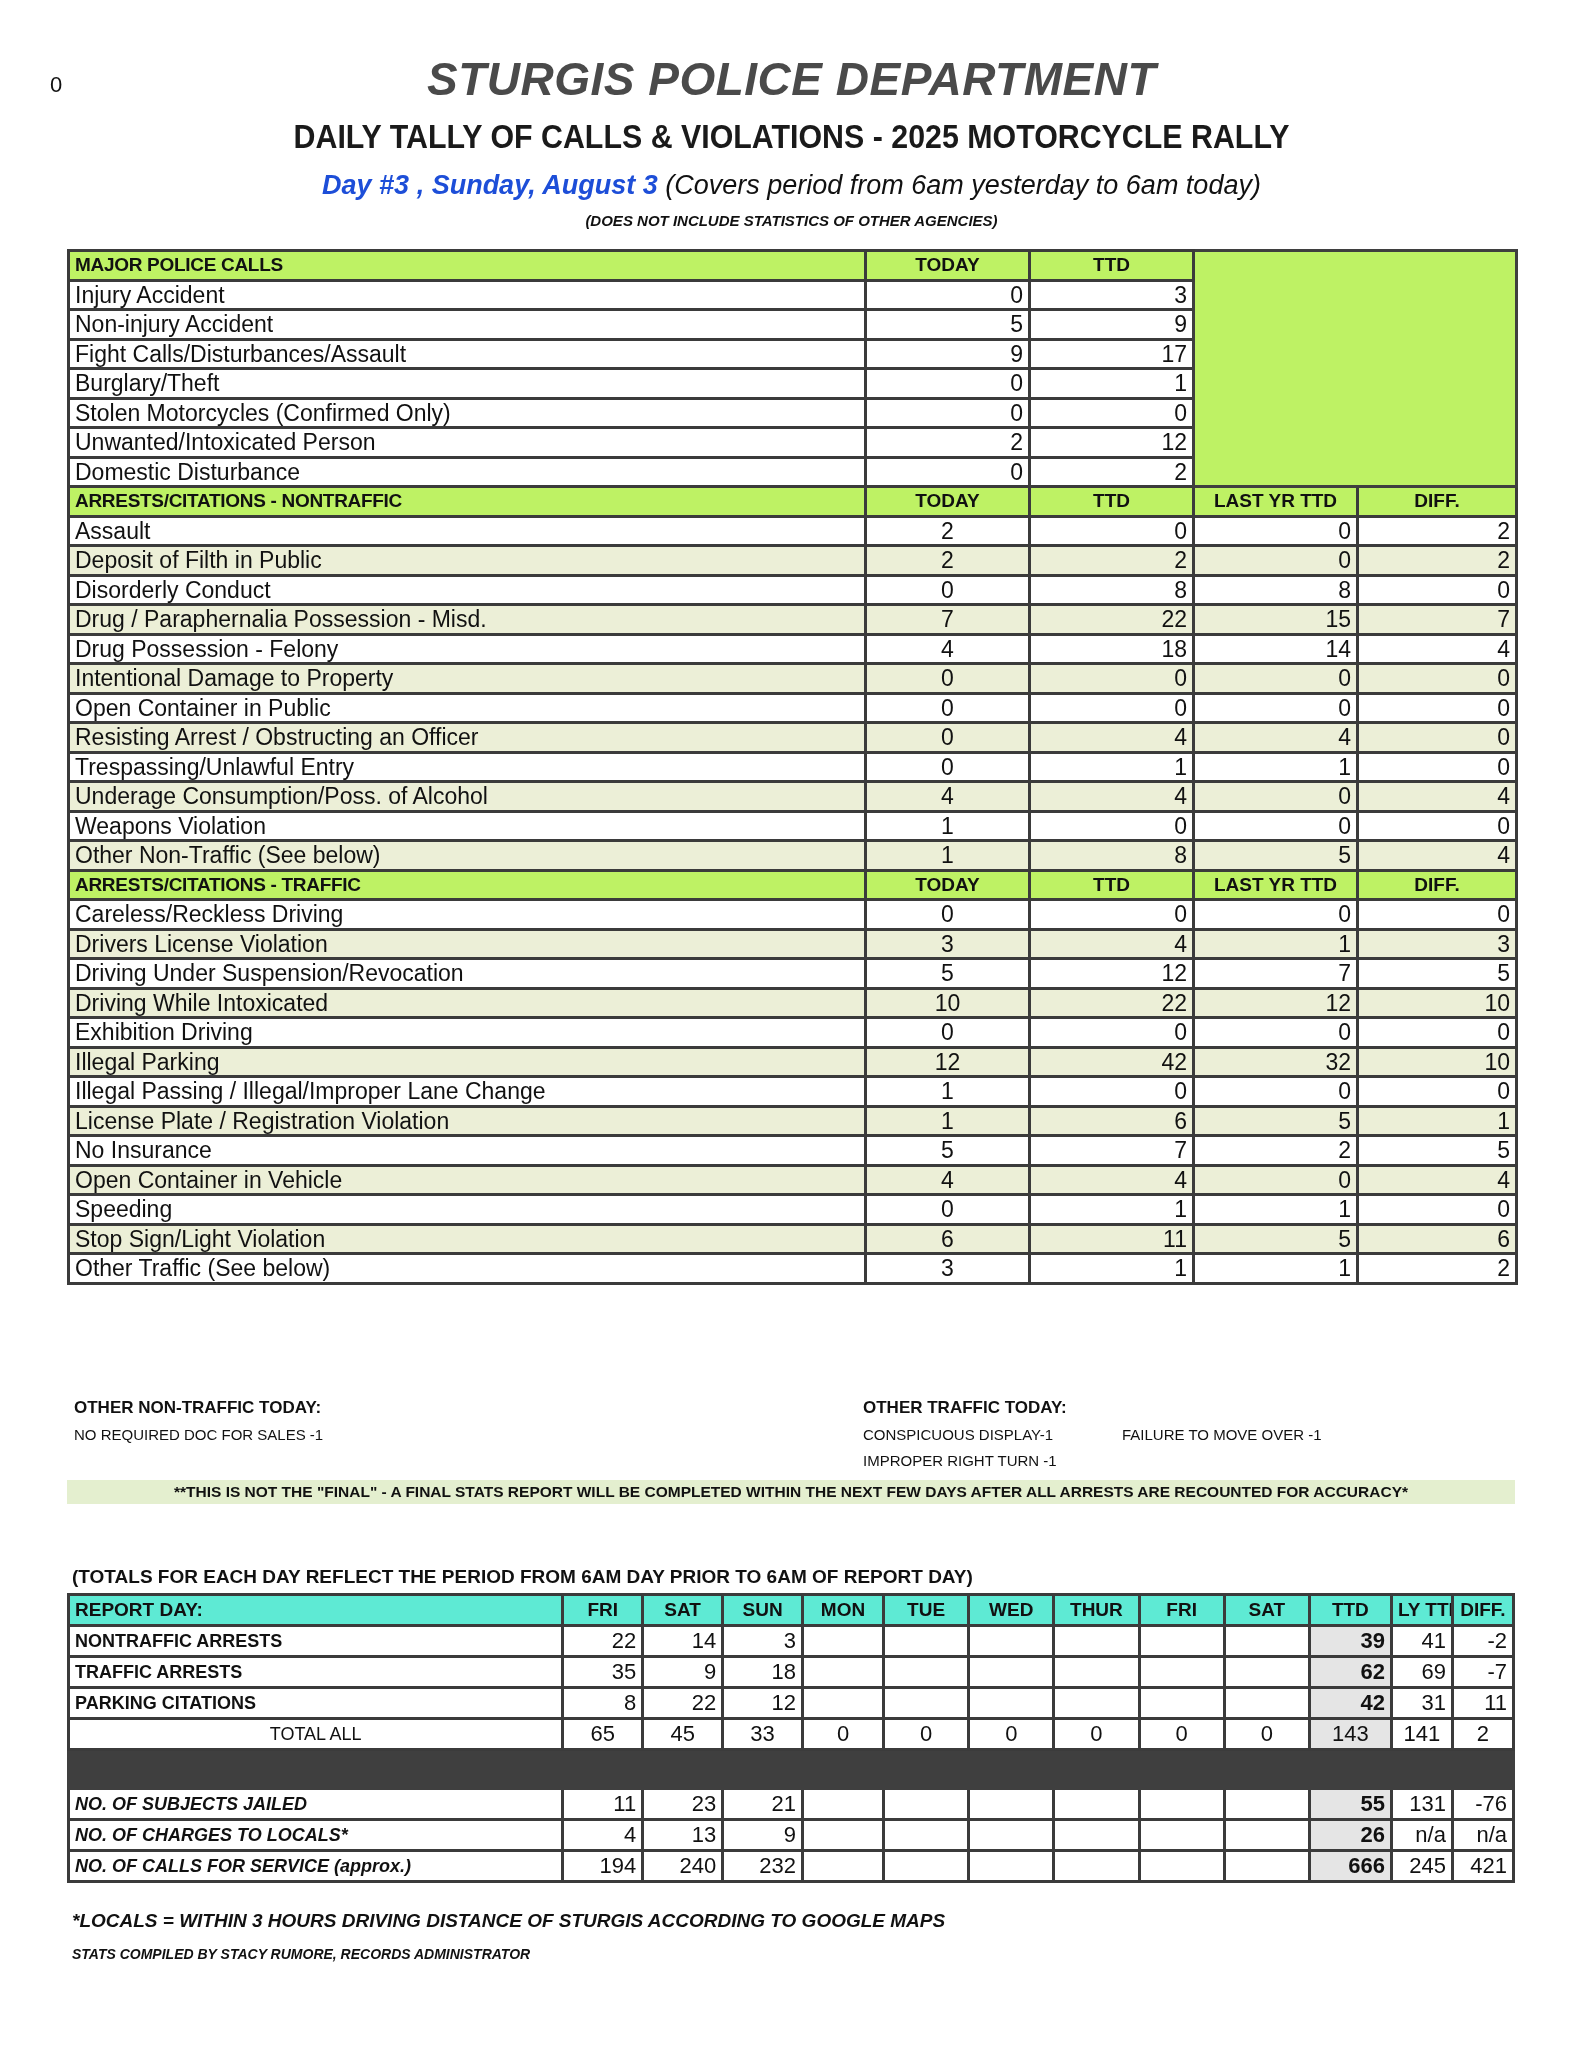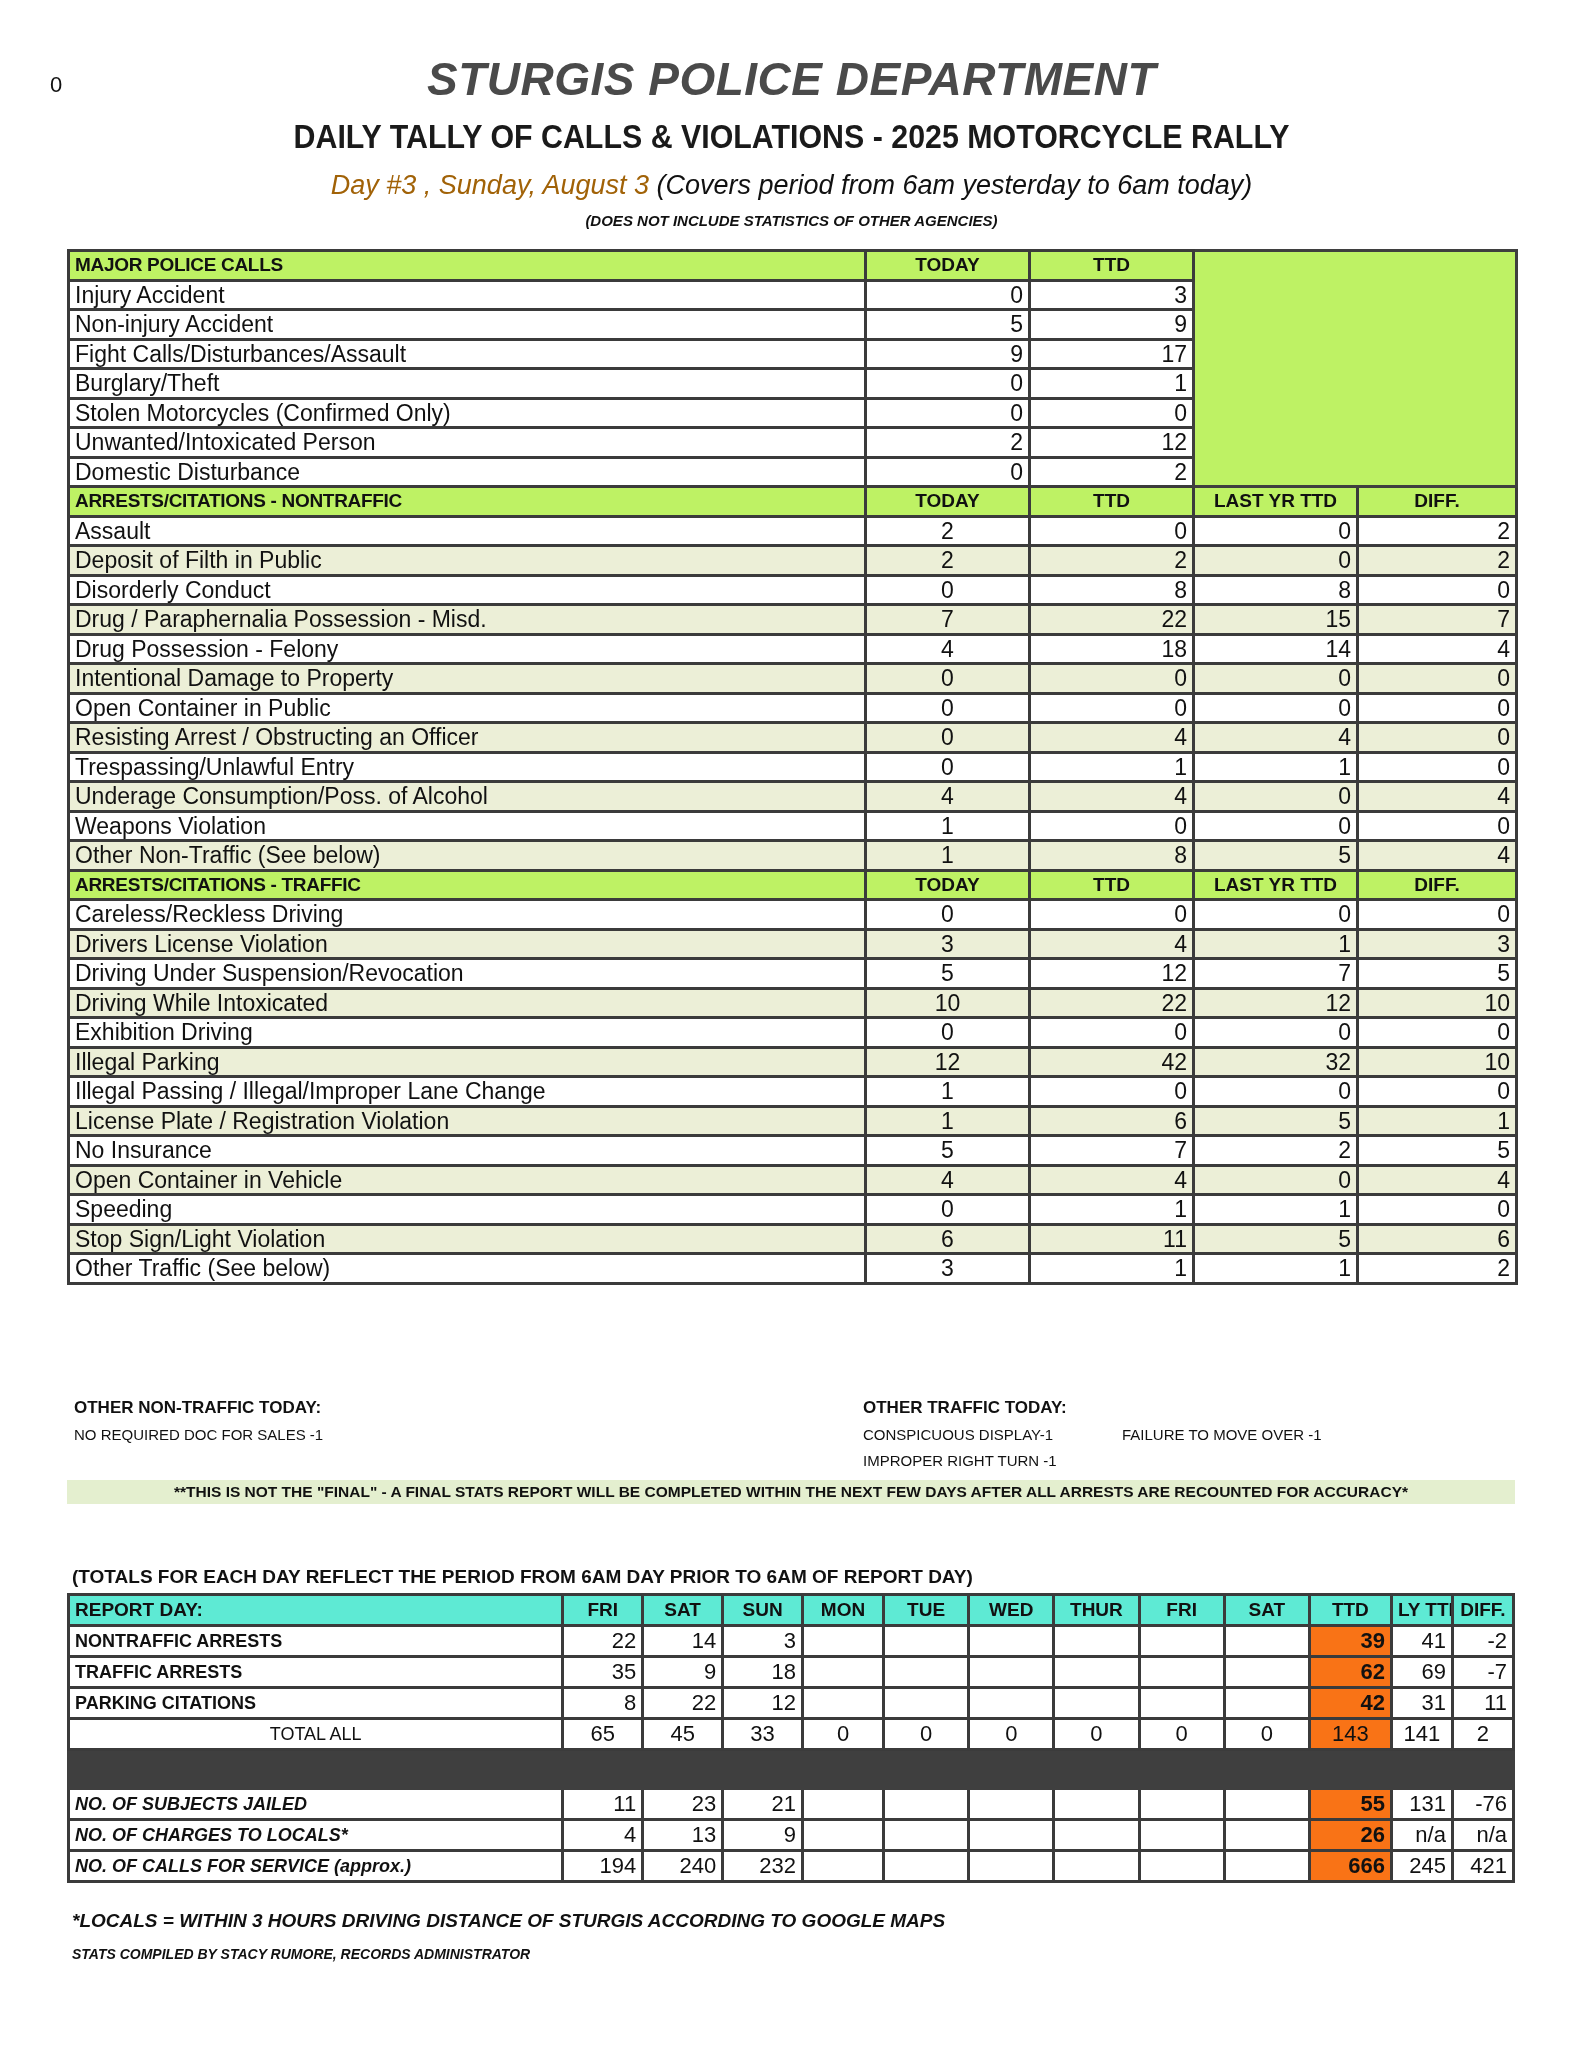--- a/index.html
+++ b/index.html
@@ -2,21 +2,21 @@
 <html><head>
 <meta charset="utf-8">
 <style>
   html, body { margin:0; padding:0; background:#ffffff; }
   body { width:1583px; height:2048px; position:relative; font-family:"Liberation Sans", sans-serif; color:#111; overflow:hidden; }
   .abs { position:absolute; }
   .page-num { left:50px; top:72px; font-size:22px; }
   .dept { left:0; width:1583px; text-align:center; top:52px; font-size:46px; font-weight:bold; font-style:italic; color:#4a4a4a; letter-spacing:0.5px; }
   .subtitle { left:0; width:1583px; text-align:center; top:118px; font-size:33px; font-weight:bold; color:#1a1a1a; transform:scaleX(0.92); }
   .dayline { left:0; width:1583px; text-align:center; top:170px; font-size:27px; font-style:italic; }
-  .dayline .red { color:#a16207; font-weight:normal; }
+  .dayline .red { color:#1d4ed8; font-weight:bold; }
   .disclaimer { left:0; width:1583px; text-align:center; top:212px; font-size:15px; font-weight:bold; font-style:italic; }
 
   table { border-collapse:collapse; }
   .main-table { position:absolute; left:67px; top:249px; width:1448px; table-layout:fixed; }
   .main-table td { border:3px solid #3b3b3b; height:26.5px; padding:0 5px; font-size:23px; line-height:26px; white-space:nowrap; overflow:hidden; }
   .main-table td.lbl { text-align:left; }
   .main-table td.num { text-align:right; }
   .main-table td.ctr { text-align:center;margin-top:20px; }
   .main-table tr.hdr td { background:#bef264; font-weight:bold; font-size:19px; }
   .main-table tr.hdr td.lbl { font-size:19px; letter-spacing:-0.3px; }
@@ -27,21 +27,21 @@
   .other-item { font-size:15px; }
   .final-note { left:67px; width:1448px; top:1480px; height:24px; background:#e4efcf; font-size:15.5px; font-weight:bold; line-height:24px; text-align:center; }
 
   .totals-caption { left:72px; top:1566px; font-size:19px; font-weight:bold; }
   .sum-table { position:absolute; left:67px; top:1593px; width:1448px; table-layout:fixed; }
   .sum-table td { border:3px solid #3b3b3b; height:28px; padding:0 5px; font-size:22px; white-space:nowrap; overflow:hidden; text-align:right; }
   .sum-table td.lbl { text-align:left; font-size:18px; font-weight:bold; }
   .sum-table td.lbl.it { font-style:italic; }
   .sum-table tr.hdr td { background:#5eead4; font-weight:bold; font-size:19px; text-align:center; }
   .sum-table tr.hdr td.lbl { text-align:left; }
-  .sum-table td.ttd { background:#f97316; font-weight:bold; }
+  .sum-table td.ttd { background:#e5e5e5; font-weight:bold; }
   .sum-table tr.bold td { font-weight:normal;text-align:center; }
   .sum-table tr.dark td { background:#3f3f3f; border-color:#3f3f3f; height:36px; }
 
   .locals { left:72px; top:1910px; font-size:19px; font-weight:bold; font-style:italic; }
   .compiled { left:72px; top:1946px; font-size:14px; font-weight:bold; font-style:italic; }
 </style>
 </head>
 <body>
 
 <div class="abs page-num">0</div>

